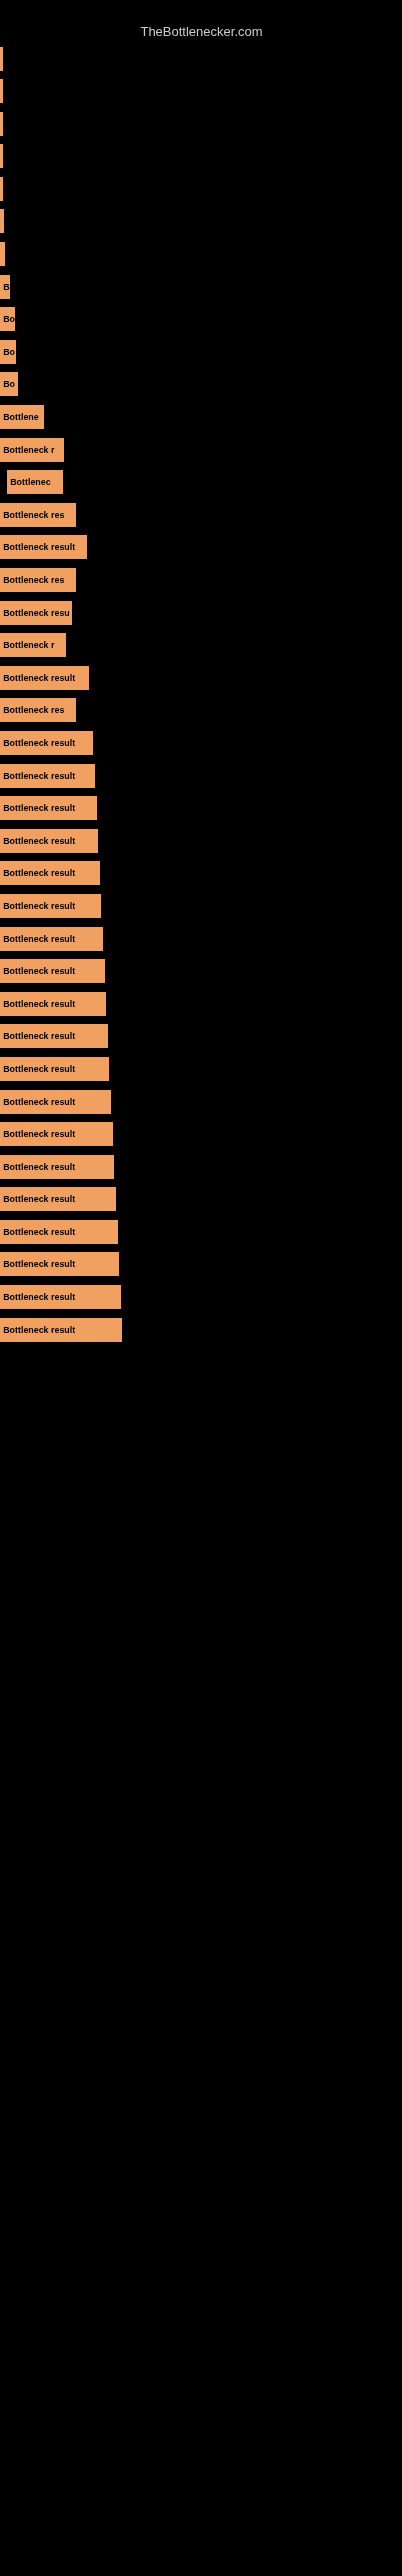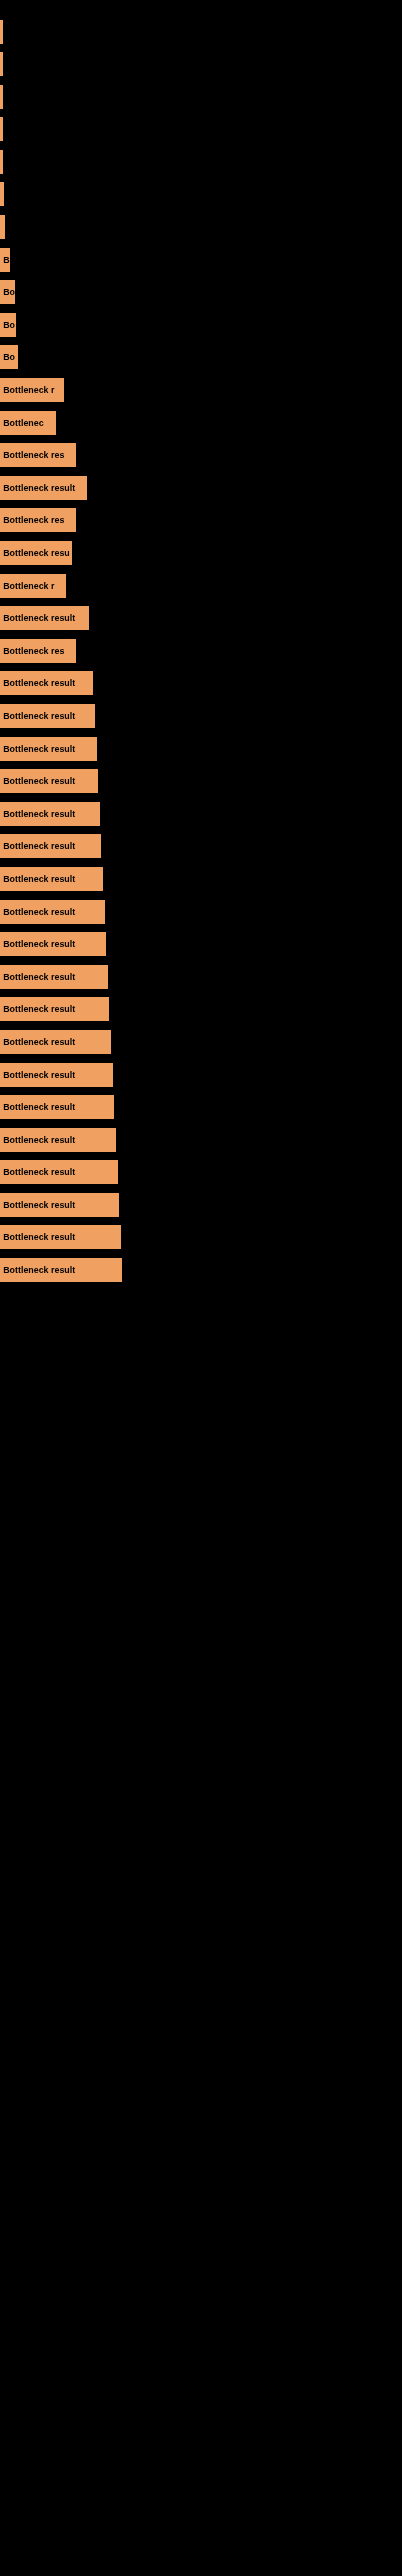--- a/index.html
+++ b/index.html
@@ -44,20 +44,21 @@
     }
 
     .chart-area {
       padding-top: 16px;
     }
   </style>
 </head>
 <body>
 
 <div class="chart-area">
+  <div class="site-title">TheBottlenecker.com</div>
   <div id="bars-container">
       <div class="bar-container">
         <div class="bar" style="width: 1.6px;"></div>
       </div>
       <div class="bar-container">
         <div class="bar" style="width: 2.4px;"></div>
       </div>
       <div class="bar-container">
         <div class="bar" style="width: 2.4px;"></div>
       </div>
@@ -79,24 +80,27 @@
       <div class="bar-container">
         <div class="bar" style="width: 14.5px;">Bo</div>
       </div>
       <div class="bar-container">
         <div class="bar" style="width: 16px;">Bo</div>
       </div>
       <div class="bar-container">
         <div class="bar" style="width: 17.7px;">Bo</div>
       </div>
       <div class="bar-container">
+        <div class="bar" style="width: 44px;">Bottlene</div>
+      </div>
+      <div class="bar-container">
         <div class="bar" style="width: 64px;">Bottleneck r</div>
       </div>
       <div class="bar-container">
-        <div class="bar" style="width: 56px;">Bottlenec</div>
+        <div class="bar" style="width: 56px; margin-left: 7px;">Bottlenec</div>
       </div>
       <div class="bar-container">
         <div class="bar" style="width: 76px;">Bottleneck res</div>
       </div>
       <div class="bar-container">
         <div class="bar" style="width: 87px;">Bottleneck result</div>
       </div>
       <div class="bar-container">
         <div class="bar" style="width: 76px;">Bottleneck res</div>
       </div>

